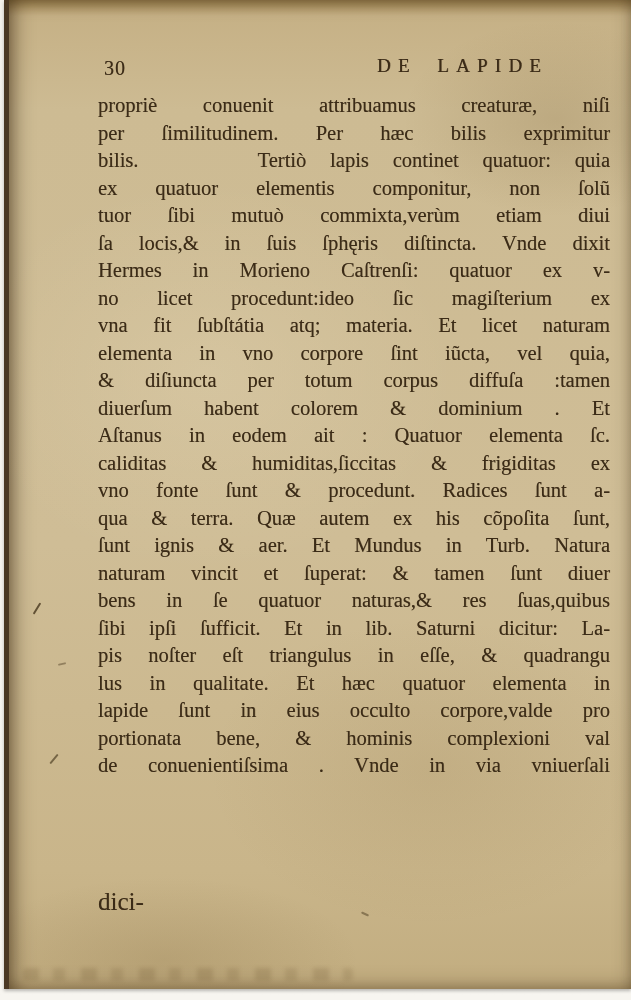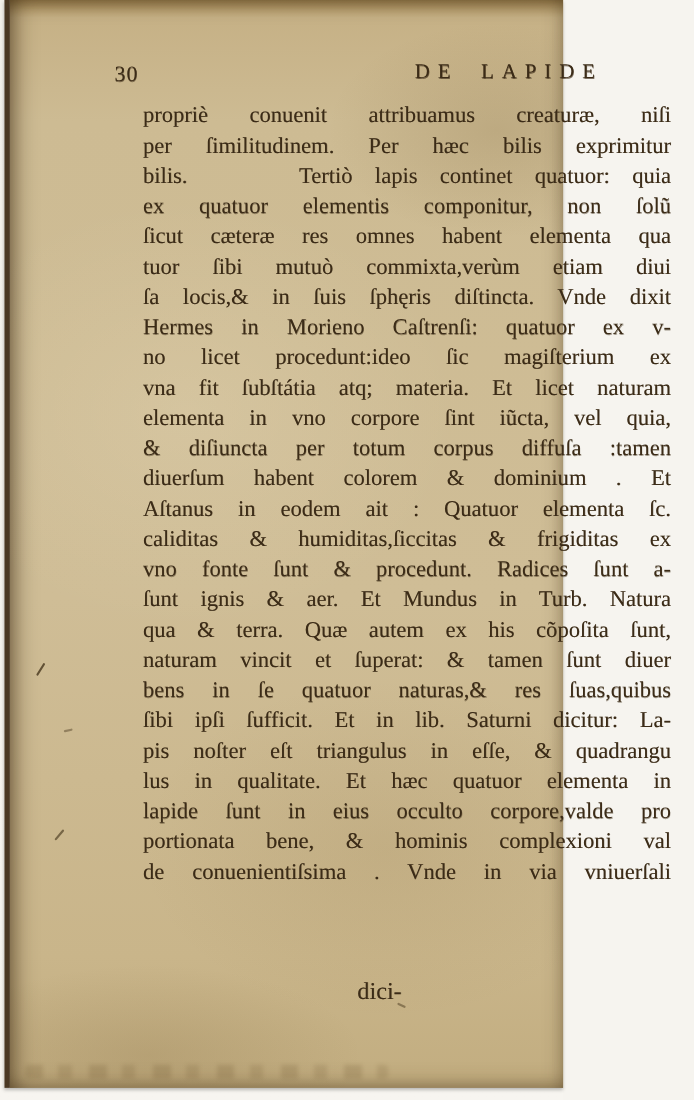--- a/index.html
+++ b/index.html
@@ -4,21 +4,21 @@
 <style>
   html, body {
     margin: 0; padding: 0;
     width: 631px; height: 1000px;
     overflow: hidden;
     background: var(--scanbg, #f6f4ef);
     font-family: "Liberation Serif", "DejaVu Serif", serif;
   }
   .scan {
     position: relative;
-    width: 512px; height: 1000px;
+    width: 631px; height: 1000px;
     background: linear-gradient(180deg, #f2f0ea 0, #f7f5f0 100%);
   }
   .page {
     position: absolute;
     left: 4px; top: 0; right: 0; bottom: 11px;
     border-left: 5px solid var(--edge, #4a3823);
     background:
       radial-gradient(ellipse 380px 300px at 32% 38%, rgba(255, 246, 222, 0.14), transparent 65%),
       radial-gradient(ellipse 320px 220px at 68% 78%, rgba(118, 90, 42, 0.10), transparent 70%),
       radial-gradient(ellipse 220px 140px at 88% 12%, rgba(105, 78, 34, 0.16), transparent 70%),
@@ -56,27 +56,26 @@
     line-height: 27.5px;
     color: var(--ink, #3b2b17);
     text-shadow: 0.3px 0.3px 0.4px rgba(58, 42, 21, 0.45);
   }
   .line {
     text-align: justify;
     text-align-last: justify;
     white-space: pre-wrap;
     height: 27.5px;
     overflow: visible;
-    margin-left: 32px;
   }
   .catchword-row {
     position: absolute;
     left: 89px; top: 888px; width: 494px;
-    text-align: center;
-    font-size: 22px;
+    text-align: left;
+    font-size: 25px;
     color: var(--ink, #3b2b17);
     text-shadow: 0.3px 0.3px 0.4px rgba(58, 42, 21, 0.45);
     font-family: Liberation Serif, serif;
   }
   .speck {
     position: absolute;
     background: rgba(62, 46, 22, 0.75);
     border-radius: 1px;
   }
   .speck.s1 { left: 27px; top: 602px; width: 2px; height: 13px; transform: rotate(32deg); }
@@ -104,34 +103,33 @@
       <span class="pagenum">30</span>
       <span class="title">DE LAPIDE</span>
 
     </div>
 
     <div class="bodytext">
         <div class="line">propriè conuenit attribuamus creaturæ, niſi</div>
         <div class="line">per ſimilitudinem. Per hæc bilis exprimitur</div>
         <div class="line">bilis.&nbsp;&nbsp;&nbsp;&nbsp;&nbsp;Tertiò lapis continet quatuor: quia</div>
         <div class="line">ex quatuor elementis componitur, non ſolũ</div>
-        <div class="line">ſicut cæteræ res omnes habent elementa qua</div>
         <div class="line">tuor ſibi mutuò commixta,verùm etiam diui</div>
         <div class="line">ſa locis,&amp; in ſuis ſphęris diſtincta. Vnde dixit</div>
         <div class="line">Hermes in Morieno Caſtrenſi: quatuor ex v-</div>
         <div class="line">no licet procedunt:ideo ſic magiſterium ex</div>
         <div class="line">vna fit ſubſtátia atq; materia. Et licet naturam</div>
         <div class="line">elementa in vno corpore ſint iũcta, vel quia,</div>
         <div class="line">&amp; diſiuncta per totum corpus diffuſa :tamen</div>
         <div class="line">diuerſum habent colorem &amp; dominium . Et</div>
         <div class="line">Aſtanus in eodem ait : Quatuor elementa ſc.</div>
         <div class="line">caliditas &amp; humiditas,ſiccitas &amp; frigiditas ex</div>
         <div class="line">vno fonte ſunt &amp; procedunt. Radices ſunt a-</div>
+        <div class="line">qua &amp; terra. Quæ autem ex his cõpoſita ſunt,</div>
         <div class="line">ſunt ignis &amp; aer. Et Mundus in Turb. Natura</div>
-        <div class="line">qua &amp; terra. Quæ autem ex his cõpoſita ſunt,</div>
         <div class="line">naturam vincit et ſuperat: &amp; tamen ſunt diuer</div>
         <div class="line">bens in ſe quatuor naturas,&amp; res ſuas,quibus</div>
         <div class="line">ſibi ipſi ſufficit. Et in lib. Saturni dicitur: La-</div>
         <div class="line">pis noſter eſt triangulus in eſſe, &amp; quadrangu</div>
         <div class="line">lus in qualitate. Et hæc quatuor elementa in</div>
         <div class="line">lapide ſunt in eius occulto corpore,valde pro</div>
         <div class="line">portionata bene, &amp; hominis complexioni val</div>
         <div class="line">de conuenientiſsima . Vnde in via vniuerſali</div>
       </div>
 

